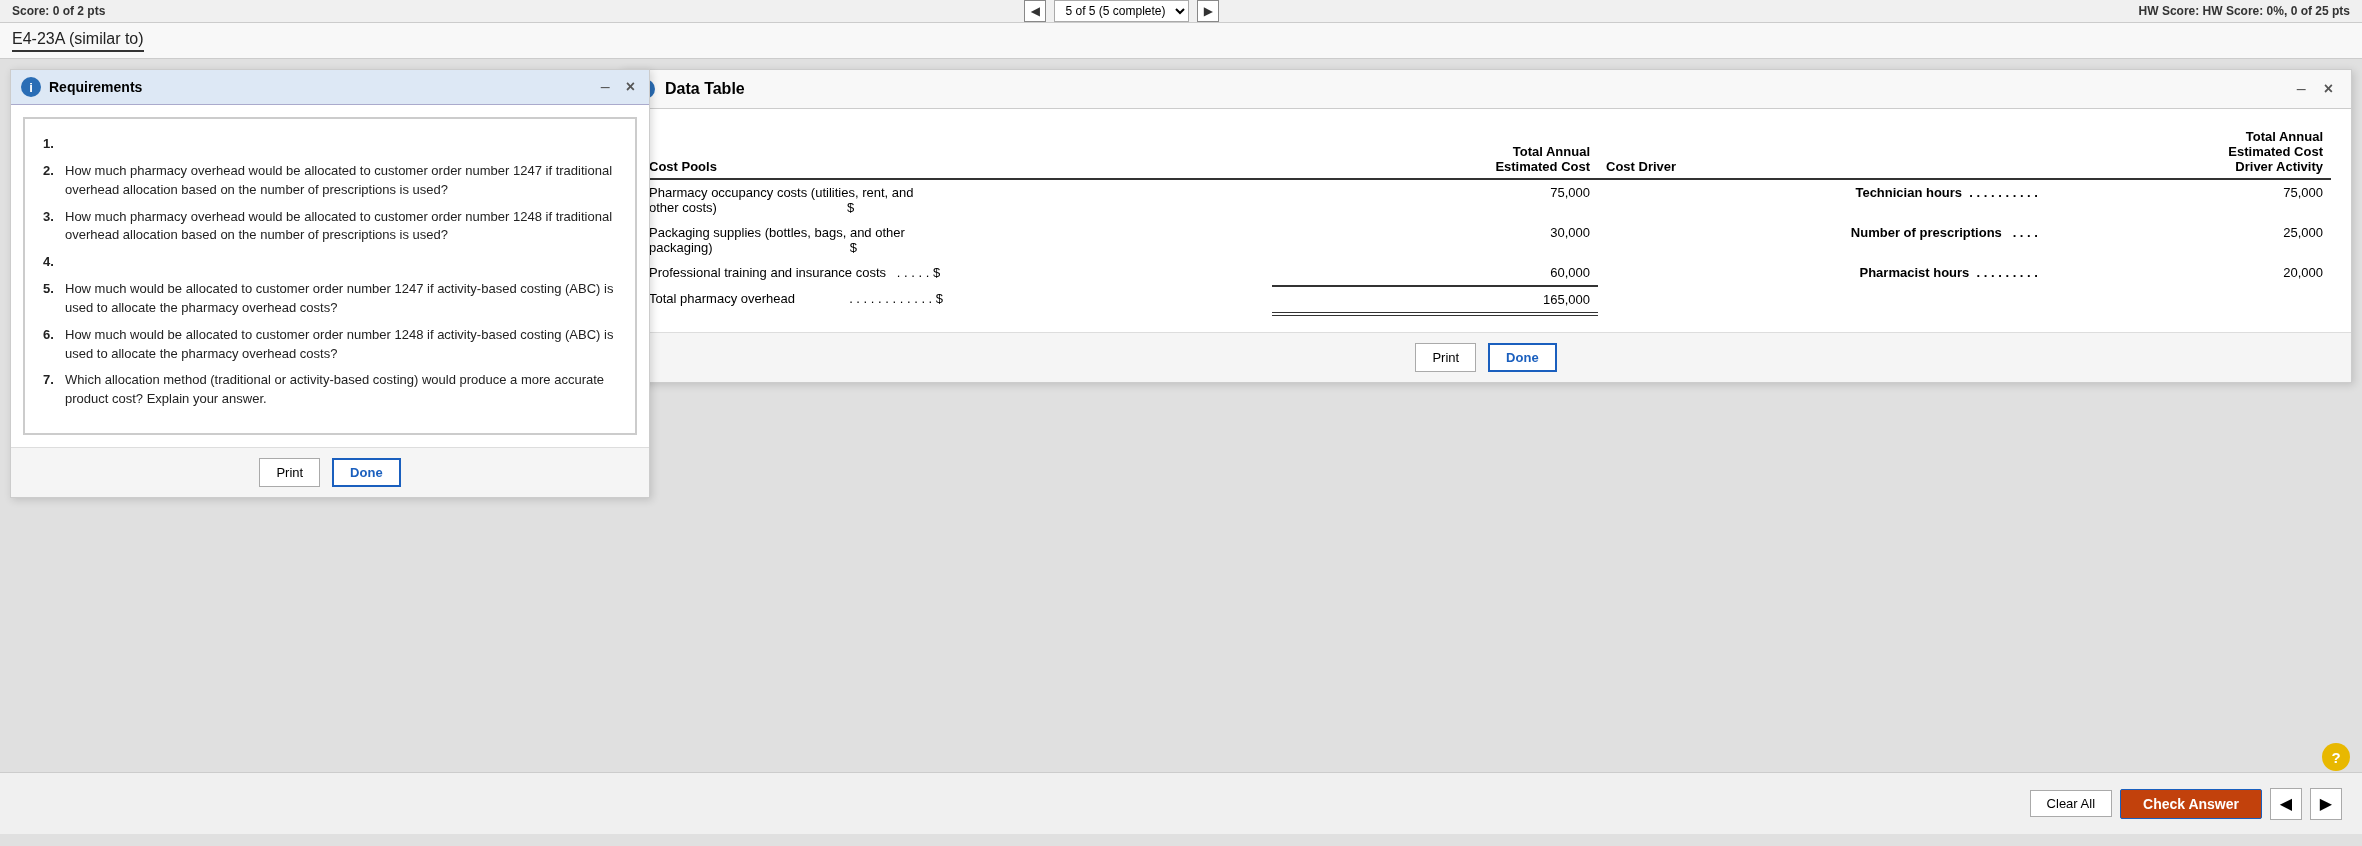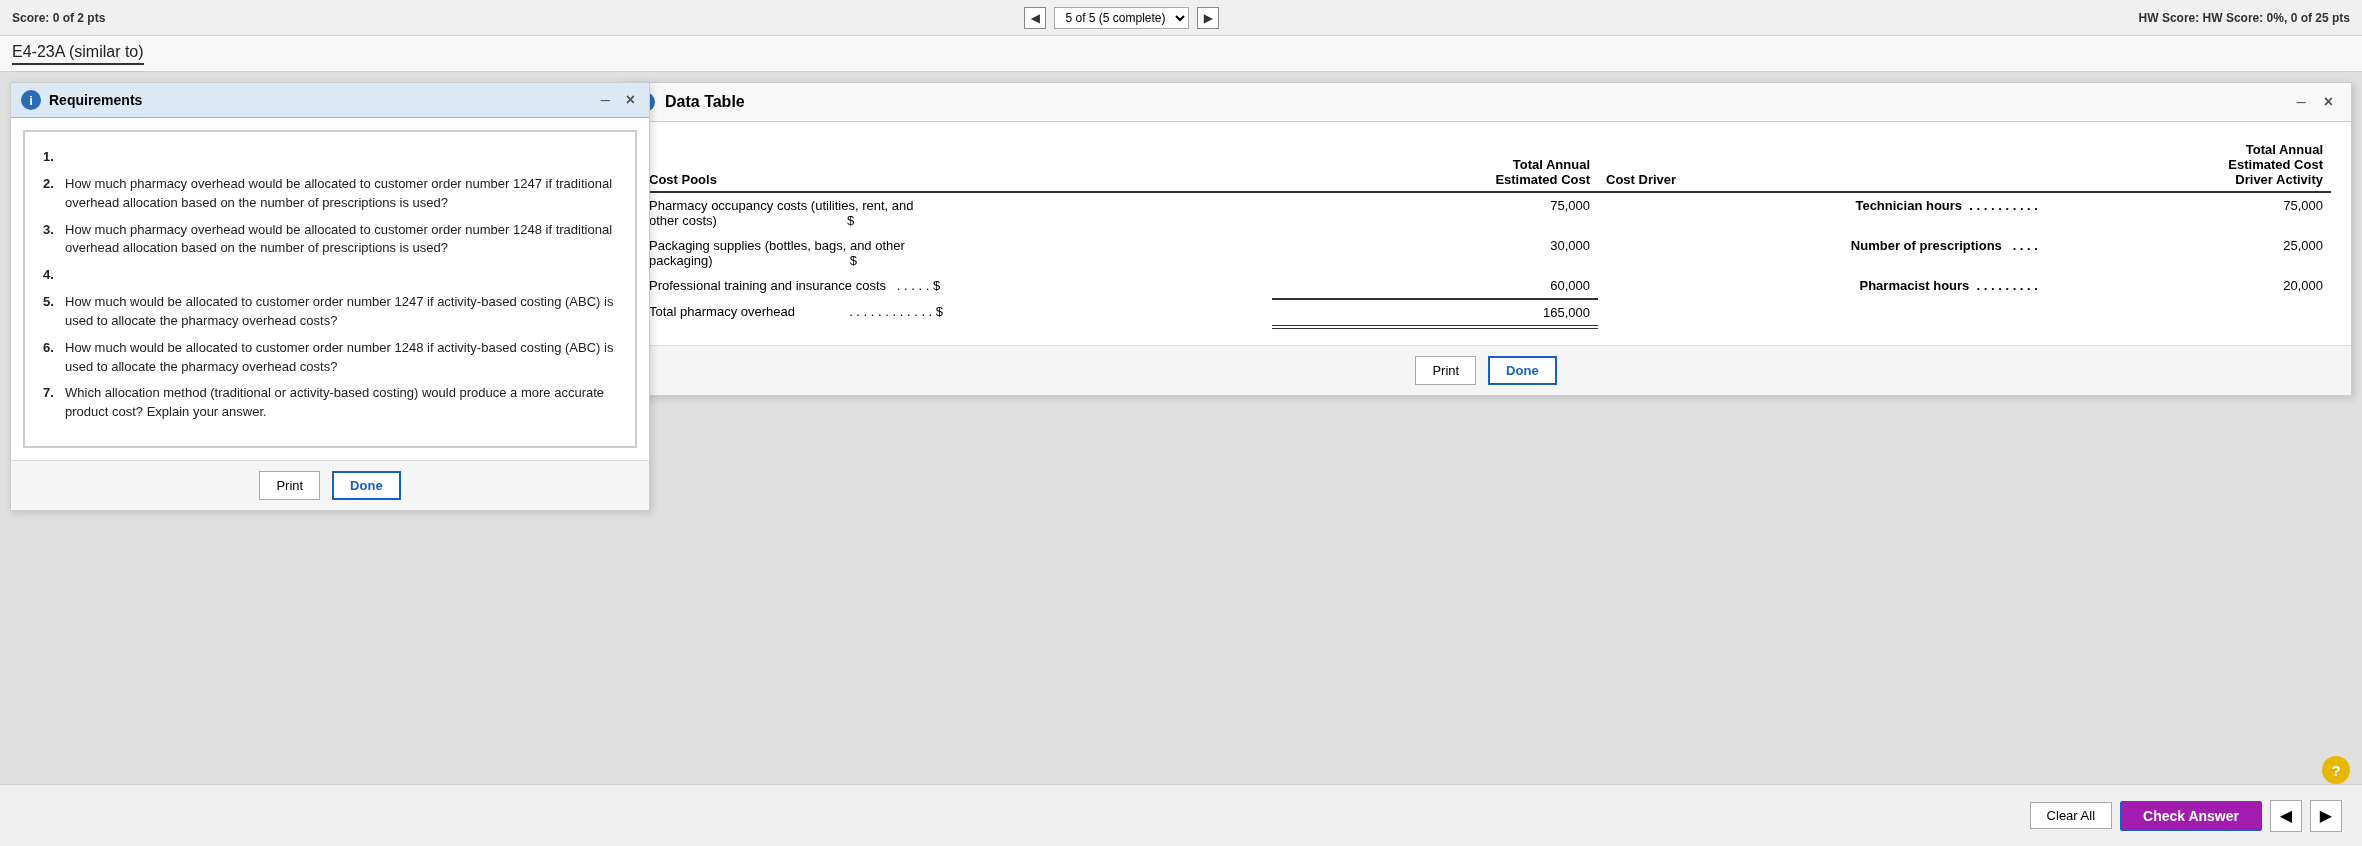--- a/index.html
+++ b/index.html
@@ -9,21 +9,21 @@
       background: #e0e0e0;
       width: 2362px;
       height: 846px;
       overflow: hidden;
       position: relative;
     }
 
     
     .top-bar {
       width: 100%;
-      height: 36px;
+      height: 23px;
       background: #f0f0f0;
       border-bottom: 1px solid #ccc;
       display: flex;
       align-items: center;
       padding: 0 12px;
       font-size: 12px;
       color: #333;
       justify-content: space-between;
     }
     .top-bar-left { display: flex; align-items: center; gap: 8px; }
@@ -235,21 +235,21 @@
       justify-content: center;
       gap: 12px;
       padding: 10px;
       background: #f5f5f5;
       border-top: 1px solid #ddd;
     }
 
     
     .bottom-bar {
       position: absolute;
-      bottom: 0;
+      bottom: 12px;
       left: 0;
       right: 0;
       height: 62px;
       background: #f0f0f0;
       border-top: 1px solid #ccc;
       display: flex;
       align-items: center;
       justify-content: space-between;
       padding: 0 20px;
     }
@@ -260,21 +260,21 @@
     
     .btn {
       padding: 5px 16px;
       font-size: 13px;
       border: 1px solid #aaa;
       background: #fff;
       cursor: pointer;
       border-radius: 0;
     }
     .btn-primary {
-      background: #a21caf;
+      background: #c2410c;
       color: #fff;
       border: 1px solid #1a5fbe;
       padding: 6px 22px;
       font-size: 14px;
       font-weight: bold;
       border-radius: 2px;
       cursor: pointer;
     }
 
     .btn-done {

